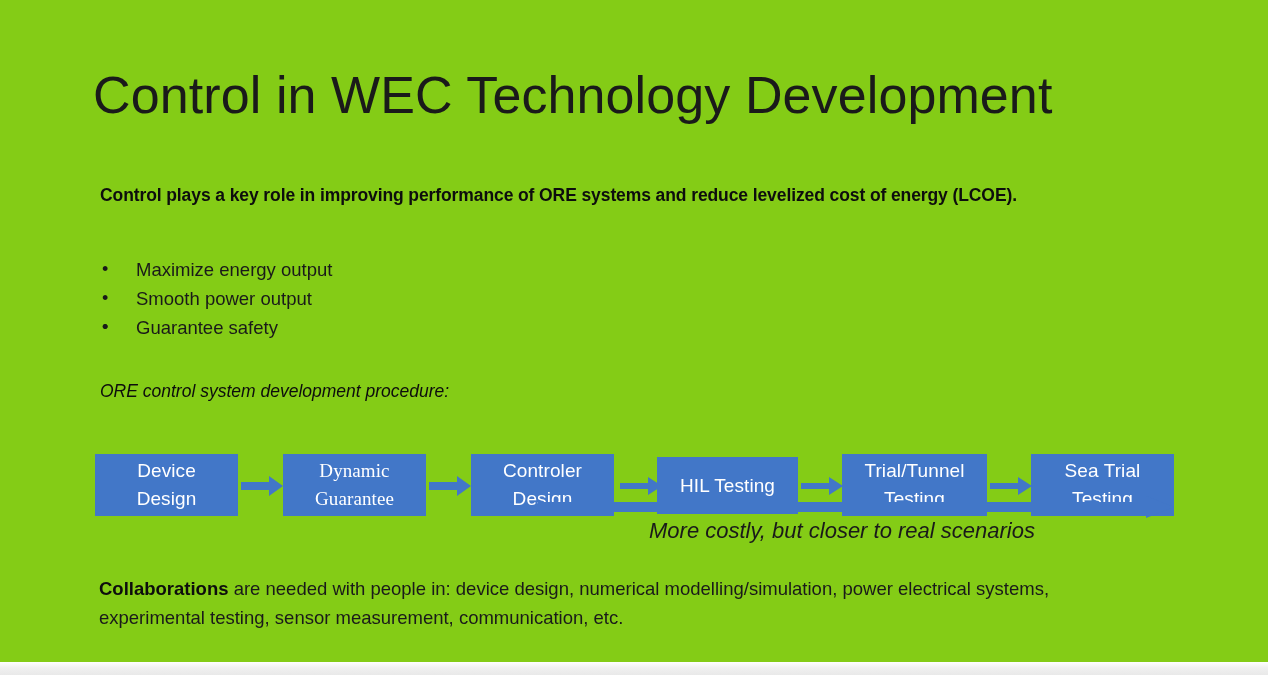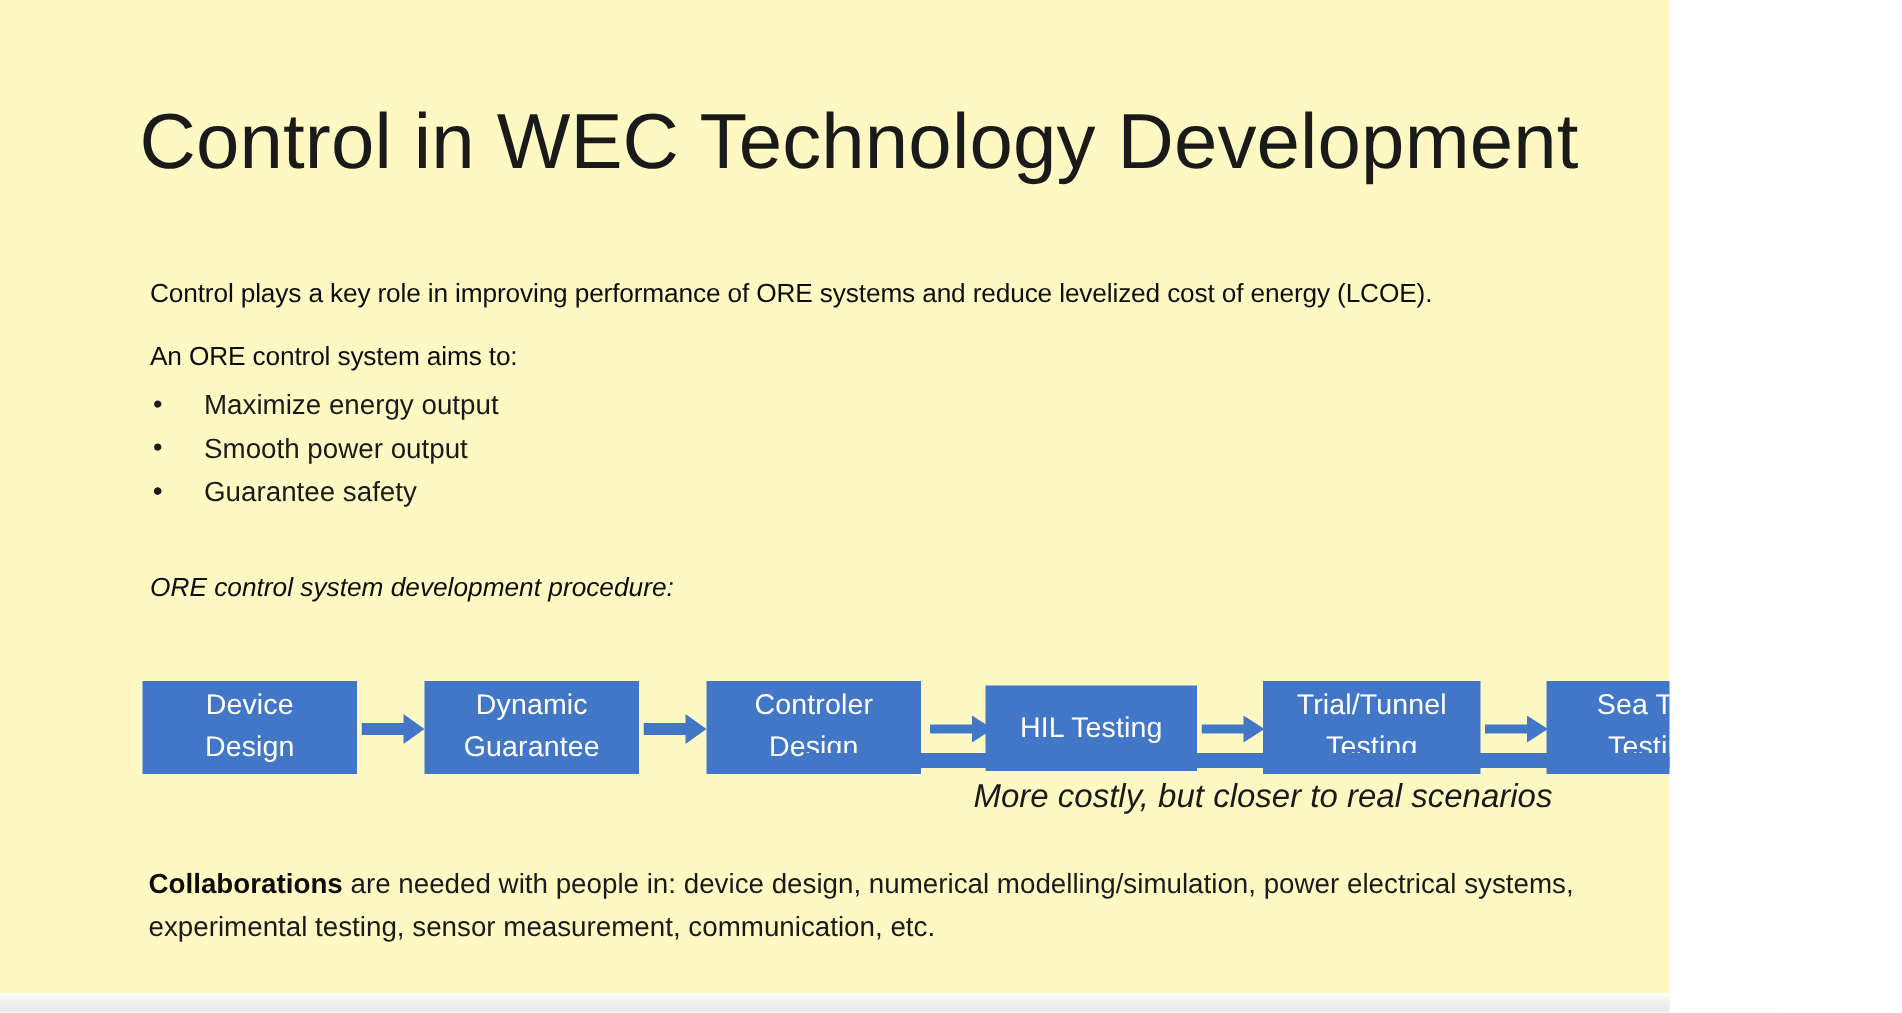--- a/index.html
+++ b/index.html
@@ -7,23 +7,23 @@
     margin: 0;
     padding: 0;
     background: #ffffff;
   }
   body {
     font-family: "Liberation Sans", sans-serif;
     -webkit-font-smoothing: antialiased;
   }
   #slide {
     position: relative;
-    width: 1113px;
+    width: 1268px;
     height: 675px;
-    background: #fef9c3;
+    background: #84cc16;
     overflow: hidden;
   }
 
   
   #slide-title {
     position: absolute;
     left: 93px;
     top: 66px;
     font-size: 52px;
     font-weight: 300;
@@ -31,21 +31,21 @@
     letter-spacing: 0.1px;
     white-space: nowrap;
     line-height: 1.15;
   }
 
   
   .bold-line {
     position: absolute;
     left: 100px;
     font-size: 17.5px;
-    font-weight: normal;
+    font-weight: bold;
     color: #0d0d0d;
     white-space: nowrap;
     letter-spacing: -0.1px;
   }
   #lead-statement { top: 185px; }
   #aims-heading   { top: 227px; }
 
   
   #bullet-list {
     position: absolute;
@@ -163,21 +163,20 @@
 </style>
 </head>
 <body>
 
 <div id="slide">
 
   <div id="slide-title">Control in WEC Technology Development</div>
 
   <div id="lead-statement" class="bold-line">Control plays a key role in improving performance of ORE systems and reduce levelized cost of energy (LCOE).</div>
 
-  <div id="aims-heading" class="bold-line">An ORE control system aims to:</div>
 
   <ul id="bullet-list">
     <li>
       <span class="bullet-dot">•</span>
       <span>Maximize energy output</span>
     </li>
     <li>
       <span class="bullet-dot">•</span>
       <span>Smooth power output</span>
     </li>
@@ -198,21 +197,21 @@
       <div>
         <span>Device</span>
         <span>Design</span>
       </div>
     </div>
 
     <svg class="flow-arrow" style="left:241px; top:438px; width:42px; height:22px;" viewBox="0 0 42 22">
       <path d="M0 7 L28 7 L28 1 L42 11 L28 21 L28 15 L0 15 Z" fill="#4277C8"></path>
     </svg>
 
-    <div class="flow-stage" style="left:283px; top:417px; width:143px; height:62px;">
+    <div class="flow-stage" style="left:283px; top:417px; width:143px; height:62px;font-family:Liberation Serif, serif;">
       <div>
         <span>Dynamic</span>
         <span>Guarantee</span>
       </div>
     </div>
 
     <svg class="flow-arrow" style="left:429px; top:438px; width:42px; height:22px;" viewBox="0 0 42 22">
       <path d="M0 7 L28 7 L28 1 L42 11 L28 21 L28 15 L0 15 Z" fill="#4277C8"></path>
     </svg>
 

